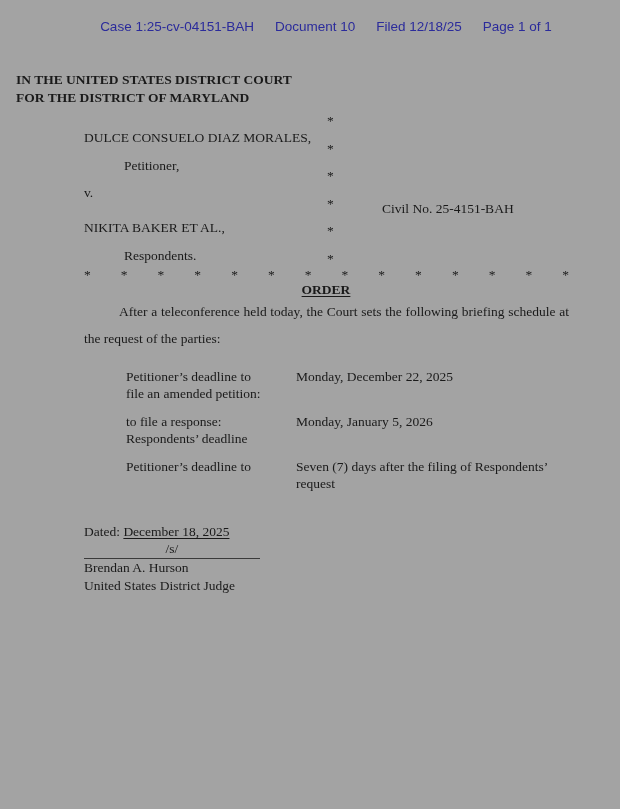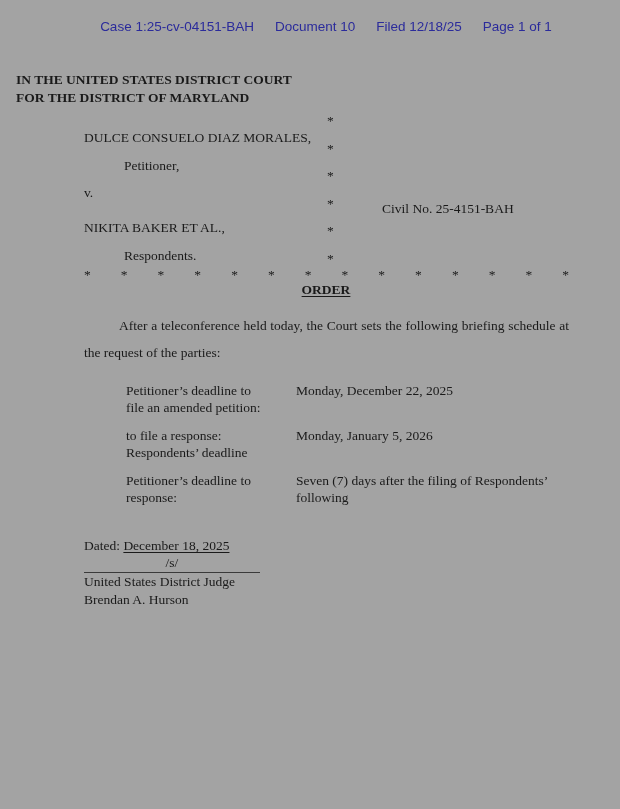--- a/index.html
+++ b/index.html
@@ -61,21 +61,21 @@
   .order-heading {
     margin-top: 0;
     text-align: center;
     font-weight: bold;
     line-height: 16px;
   }
   .order-heading span { text-decoration: underline; text-underline-offset: 2px; }
 
   
   .body-par {
-    margin: 14px 67px 0 68px;
+    margin: 0 67px 0 68px;
     text-indent: 35px;
     text-align: justify;
     line-height: 27px;
   }
 
   
   .schedule {
     margin: 16px 0 0 110px;
   }
   .sched-row {
@@ -164,35 +164,34 @@
         <div>Respondents’ deadline</div>
       </div>
       <div class="sched-value">
         <div>Monday, January 5, 2026</div>
       </div>
     </div>
 
     <div class="sched-row">
       <div class="sched-label">
         <div>Petitioner’s deadline to</div>
-        <div>response:</div>
       </div>
       <div class="sched-value">
         <div>Seven (7) days after the filing of Respondents’</div>
-        <div>following</div>
+        <div>request</div>
       </div>
     </div>
 
   </div>
 
   <div class="sig-area">
     <div class="dated-line">
       <span>Dated:</span>
       <span class="date-underline">December 18, 2025</span>
     </div>
     <div class="sig-block">
       <div class="sig-line">/s/</div>
+      <div>Brendan A. Hurson</div>
       <div>United States District Judge</div>
-      <div>Brendan A. Hurson</div>
     </div>
   </div>
 
 </div>
 
 </body></html>

